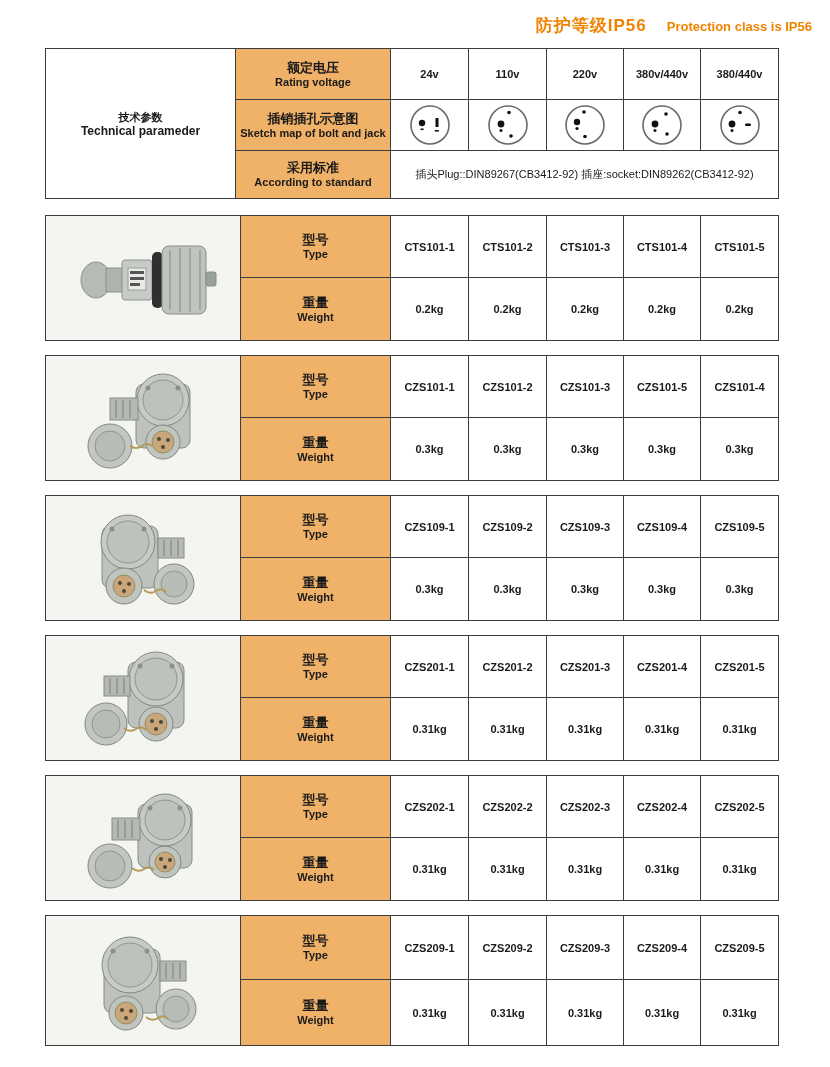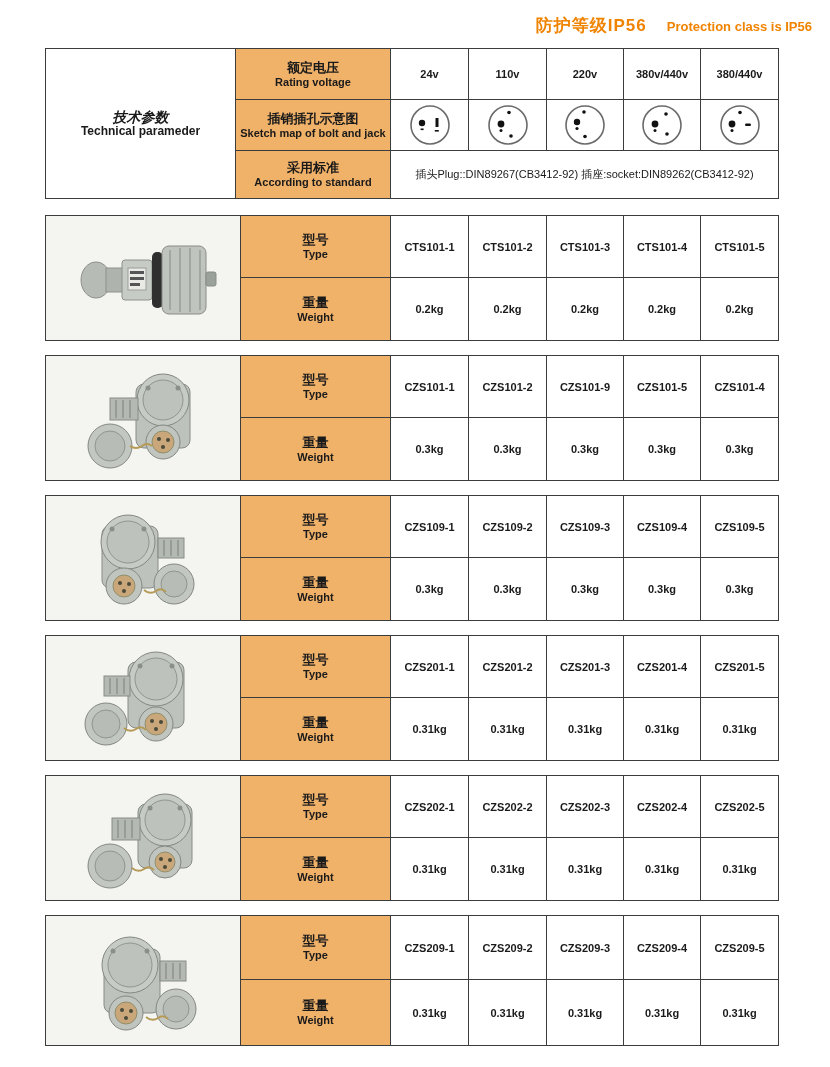--- a/index.html
+++ b/index.html
@@ -25,21 +25,21 @@
   .product-table tr.r1 td{height:61px;}
   .product-table tr.r2 td{height:62px;}
   .pt1{top:215px;} .pt2{top:355px;} .pt3{top:495px;}
   .pt4{top:635px;} .pt5{top:775px;}
   .pt6{top:915px;}
   .pt6 tr.r1 td{height:63px;} .pt6 tr.r2 td{height:65px;}
 
   .hdr{background:#f0b169;}
   .cn{font-size:13px;font-weight:bold;line-height:16px;}
   .en{font-size:11px;font-weight:bold;line-height:13px;}
-  .param-cell .cn{font-size:14px;font-style:italic;}
+  .param-cell .cn{font-size:11px;}
   .param-cell .en{font-size:12px;}
   .val{font-size:11px;font-weight:bold;}
   .std-cell{font-size:11px;font-weight:normal;letter-spacing:0px;}
   .photo-cell{background:#f4f4f1;}
   .photo-cell svg{display:block;margin:0 auto;}
   .sketch-cell svg{display:block;margin:0 auto;}
 </style>
 </head>
 <body>
 
@@ -221,21 +221,21 @@
         <circle cx="52" cy="82" r="15" fill="#b7bcb7" stroke="#909590"></circle>
         <path d="M72 82 q6 4 12 0 q5 -4 10 0" fill="none" stroke="#b59a55" stroke-width="2"></path>
       </svg>
     </td>
     <td class="hdr">
       <div class="cn">型号</div>
       <div class="en">Type</div>
     </td>
     <td class="val">CZS101-1</td>
     <td class="val">CZS101-2</td>
-    <td class="val">CZS101-9</td>
+    <td class="val">CZS101-3</td>
     <td class="val">CZS101-5</td>
     <td class="val">CZS101-4</td>
   </tr>
   <tr class="r2">
     <td class="hdr">
       <div class="cn">重量</div>
       <div class="en">Weight</div>
     </td>
     <td class="val">0.3kg</td>
     <td class="val">0.3kg</td>

